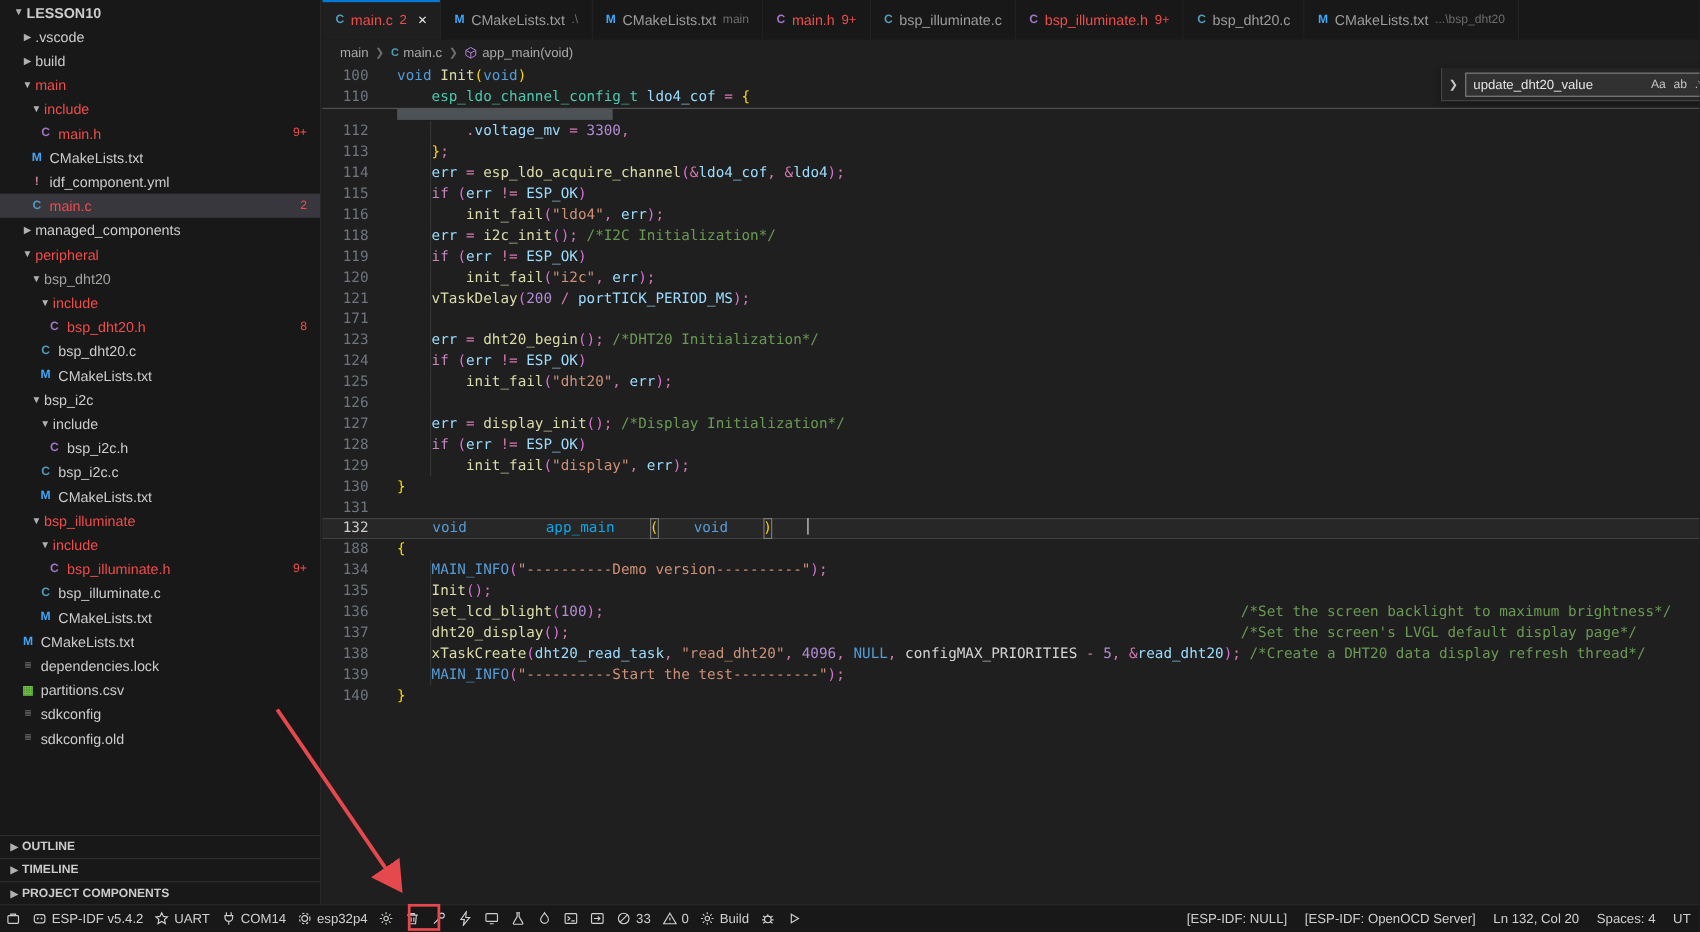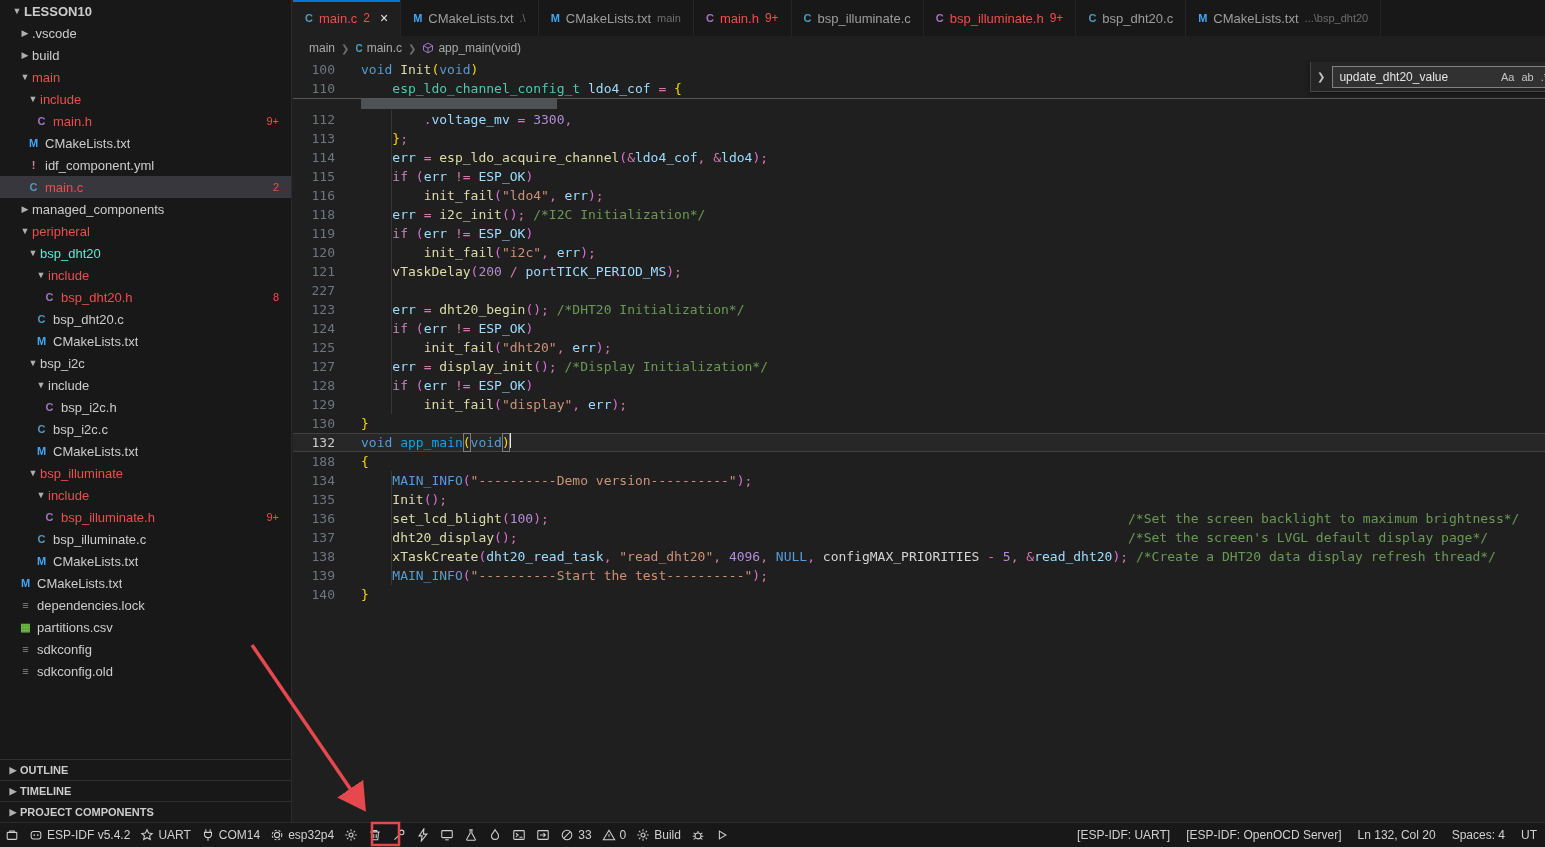--- a/index.html
+++ b/index.html
@@ -48,21 +48,21 @@
     display:flex; align-items:center; padding-left:16px; gap:4px; font-size:12px; color:#a9a9a9; }
   #breadcrumb .sep { color:#6d6d6d; font-size:10px; padding:0 2px; }
   #breadcrumb .ficon { font-weight:bold; font-size:10px; }
 
   
   #editor { position:absolute; left:293px; top:60px; right:0; bottom:25px; background:#1f1f1f;
     font-family:"DejaVu Sans Mono", monospace; font-size:13px; line-height:19px; }
   .code-line { position:relative; height:19px; white-space:pre; display:flex; }
   .code-line .gutter { flex:none; width:68px; padding-right:26px; text-align:right;
     color:#6e7681; user-select:none; }
-  .code-line.cur { background:rgba(255,255,255,.04); box-shadow:inset 0 1px 0 rgba(255,255,255,.12), inset 0 -1px 0 rgba(255,255,255,.12); }
+  .code-line.cur { background:rgba(255,255,255,.04); box-shadow:inset 0 1px 0 rgba(255,255,255,.12), inset 0 -1px 0 rgba(255,255,255,.12);gap:32px; }
   .code-line.cur .gutter { color:#cccccc; }
   .guide { position:absolute; left:98px; top:0; bottom:0; width:1px; background:#363636; }
   #sticky { border-bottom:1px solid #565656; background:#1f1f1f; }
   .frag-line { position:relative; height:11px; }
   .frag-box { position:absolute; left:68px; top:0; width:196px; height:10px; background:#4d5257; }
   .brmatch { outline:1px solid #7e7e7e; outline-offset:-1px; }
   .cursor { display:inline-block; width:1.5px; height:15px; background:#e8e8e8; vertical-align:-3px; }
 
   
   #find { position:absolute; left:1310px; top:62px; width:250px; height:30px; background:#252526;
@@ -136,21 +136,21 @@
           <span class="twist">▶</span>
           <span class="lbl" style="color:#cccccc">managed_components</span>
         </div>
         <div class="trow" style="padding-left: 18px;">
           <span class="twist">▼</span>
           <span class="lbl" style="color:#f14c4c">peripheral</span>
           <span class="meta"><span class="dot"></span></span>
         </div>
         <div class="trow" style="padding-left: 26px;">
           <span class="twist">▼</span>
-          <span class="lbl" style="color:#5eead4">bsp_dht20</span>
+          <span class="lbl" style="color:#a3a3a3">bsp_dht20</span>
           <span class="meta"><span class="dot"></span></span>
         </div>
         <div class="trow" style="padding-left: 34px;">
           <span class="twist">▼</span>
           <span class="lbl" style="color:#f14c4c">include</span>
           <span class="meta"><span class="dot"></span></span>
         </div>
         <div class="trow" style="padding-left: 42px;">
           <span class="ficon" style="color:#a074c4">C</span>
           <span class="lbl" style="color:#f14c4c">bsp_dht20.h</span>
@@ -309,28 +309,30 @@
         </div>
         <div class="code-line"><span class="gutter">112</span><span class="guide"></span><span style="color:#d4d4d4">        </span><span style="color:#d478b0">.</span><span style="color:#9cdcfe">voltage_mv</span><span style="color:#d4d4d4"> </span><span style="color:#d478b0">=</span><span style="color:#d4d4d4"> </span><span style="color:#b48cd6">3300</span><span style="color:#d478b0">,</span></div>
         <div class="code-line"><span class="gutter">113</span><span class="guide"></span><span style="color:#d4d4d4">    </span><span style="color:#ffd700">}</span><span style="color:#d478b0">;</span></div>
         <div class="code-line"><span class="gutter">114</span><span class="guide"></span><span style="color:#d4d4d4">    </span><span style="color:#9cdcfe">err</span><span style="color:#d4d4d4"> </span><span style="color:#d478b0">=</span><span style="color:#d4d4d4"> </span><span style="color:#dcdcaa">esp_ldo_acquire_channel</span><span style="color:#da70d6">(</span><span style="color:#d478b0">&amp;</span><span style="color:#9cdcfe">ldo4_cof</span><span style="color:#d478b0">,</span><span style="color:#d4d4d4"> </span><span style="color:#d478b0">&amp;</span><span style="color:#9cdcfe">ldo4</span><span style="color:#da70d6">)</span><span style="color:#d478b0">;</span></div>
         <div class="code-line"><span class="gutter">115</span><span class="guide"></span><span style="color:#d4d4d4">    </span><span style="color:#c586c0">if</span><span style="color:#d4d4d4"> </span><span style="color:#da70d6">(</span><span style="color:#9cdcfe">err</span><span style="color:#d4d4d4"> </span><span style="color:#d478b0">!=</span><span style="color:#d4d4d4"> </span><span style="color:#9cdcfe">ESP_OK</span><span style="color:#da70d6">)</span></div>
         <div class="code-line"><span class="gutter">116</span><span class="guide"></span><span style="color:#d4d4d4">        </span><span style="color:#dcdcaa">init_fail</span><span style="color:#da70d6">(</span><span style="color:#ce9178">"ldo4"</span><span style="color:#d478b0">,</span><span style="color:#d4d4d4"> </span><span style="color:#9cdcfe">err</span><span style="color:#da70d6">)</span><span style="color:#d478b0">;</span></div>
         <div class="code-line"><span class="gutter">118</span><span class="guide"></span><span style="color:#d4d4d4">    </span><span style="color:#9cdcfe">err</span><span style="color:#d4d4d4"> </span><span style="color:#d478b0">=</span><span style="color:#d4d4d4"> </span><span style="color:#dcdcaa">i2c_init</span><span style="color:#da70d6">()</span><span style="color:#d478b0">;</span><span style="color:#d4d4d4"> </span><span style="color:#6a9955">/*I2C Initialization*/</span></div>
         <div class="code-line"><span class="gutter">119</span><span class="guide"></span><span style="color:#d4d4d4">    </span><span style="color:#c586c0">if</span><span style="color:#d4d4d4"> </span><span style="color:#da70d6">(</span><span style="color:#9cdcfe">err</span><span style="color:#d4d4d4"> </span><span style="color:#d478b0">!=</span><span style="color:#d4d4d4"> </span><span style="color:#9cdcfe">ESP_OK</span><span style="color:#da70d6">)</span></div>
         <div class="code-line"><span class="gutter">120</span><span class="guide"></span><span style="color:#d4d4d4">        </span><span style="color:#dcdcaa">init_fail</span><span style="color:#da70d6">(</span><span style="color:#ce9178">"i2c"</span><span style="color:#d478b0">,</span><span style="color:#d4d4d4"> </span><span style="color:#9cdcfe">err</span><span style="color:#da70d6">)</span><span style="color:#d478b0">;</span></div>
         <div class="code-line"><span class="gutter">121</span><span class="guide"></span><span style="color:#d4d4d4">    </span><span style="color:#dcdcaa">vTaskDelay</span><span style="color:#da70d6">(</span><span style="color:#b48cd6">200</span><span style="color:#d4d4d4"> </span><span style="color:#d478b0">/</span><span style="color:#d4d4d4"> </span><span style="color:#9cdcfe">portTICK_PERIOD_MS</span><span style="color:#da70d6">)</span><span style="color:#d478b0">;</span></div>
-        <div class="code-line"><span class="gutter">227</span><span class="guide"></span></div>
+        <div class="code-line"><span class="gutter">171</span><span class="guide"></span></div>
         <div class="code-line"><span class="gutter">123</span><span class="guide"></span><span style="color:#d4d4d4">    </span><span style="color:#9cdcfe">err</span><span style="color:#d4d4d4"> </span><span style="color:#d478b0">=</span><span style="color:#d4d4d4"> </span><span style="color:#dcdcaa">dht20_begin</span><span style="color:#da70d6">()</span><span style="color:#d478b0">;</span><span style="color:#d4d4d4"> </span><span style="color:#6a9955">/*DHT20 Initialization*/</span></div>
         <div class="code-line"><span class="gutter">124</span><span class="guide"></span><span style="color:#d4d4d4">    </span><span style="color:#c586c0">if</span><span style="color:#d4d4d4"> </span><span style="color:#da70d6">(</span><span style="color:#9cdcfe">err</span><span style="color:#d4d4d4"> </span><span style="color:#d478b0">!=</span><span style="color:#d4d4d4"> </span><span style="color:#9cdcfe">ESP_OK</span><span style="color:#da70d6">)</span></div>
         <div class="code-line"><span class="gutter">125</span><span class="guide"></span><span style="color:#d4d4d4">        </span><span style="color:#dcdcaa">init_fail</span><span style="color:#da70d6">(</span><span style="color:#ce9178">"dht20"</span><span style="color:#d478b0">,</span><span style="color:#d4d4d4"> </span><span style="color:#9cdcfe">err</span><span style="color:#da70d6">)</span><span style="color:#d478b0">;</span></div>
+        <div class="code-line"><span class="gutter">126</span><span class="guide"></span></div>
         <div class="code-line"><span class="gutter">127</span><span class="guide"></span><span style="color:#d4d4d4">    </span><span style="color:#9cdcfe">err</span><span style="color:#d4d4d4"> </span><span style="color:#d478b0">=</span><span style="color:#d4d4d4"> </span><span style="color:#dcdcaa">display_init</span><span style="color:#da70d6">()</span><span style="color:#d478b0">;</span><span style="color:#d4d4d4"> </span><span style="color:#6a9955">/*Display Initialization*/</span></div>
         <div class="code-line"><span class="gutter">128</span><span class="guide"></span><span style="color:#d4d4d4">    </span><span style="color:#c586c0">if</span><span style="color:#d4d4d4"> </span><span style="color:#da70d6">(</span><span style="color:#9cdcfe">err</span><span style="color:#d4d4d4"> </span><span style="color:#d478b0">!=</span><span style="color:#d4d4d4"> </span><span style="color:#9cdcfe">ESP_OK</span><span style="color:#da70d6">)</span></div>
         <div class="code-line"><span class="gutter">129</span><span class="guide"></span><span style="color:#d4d4d4">        </span><span style="color:#dcdcaa">init_fail</span><span style="color:#da70d6">(</span><span style="color:#ce9178">"display"</span><span style="color:#d478b0">,</span><span style="color:#d4d4d4"> </span><span style="color:#9cdcfe">err</span><span style="color:#da70d6">)</span><span style="color:#d478b0">;</span></div>
         <div class="code-line"><span class="gutter">130</span><span style="color:#ffd700">}</span></div>
+        <div class="code-line"><span class="gutter">131</span></div>
         <div class="code-line cur"><span class="gutter">132</span><span style="color:#569cd6">void</span><span style="color:#d4d4d4"> </span><span style="color:#0ea5e9">app_main</span><span class="brmatch" style="color:#ffd700">(</span><span style="color:#569cd6">void</span><span class="brmatch" style="color:#ffd700">)</span><span class="cursor"></span></div>
         <div class="code-line"><span class="gutter">188</span><span style="color:#ffd700">{</span></div>
         <div class="code-line"><span class="gutter">134</span><span class="guide"></span><span style="color:#d4d4d4">    </span><span style="color:#569cd6">MAIN_INFO</span><span style="color:#da70d6">(</span><span style="color:#ce9178">"----------Demo version----------"</span><span style="color:#da70d6">)</span><span style="color:#d478b0">;</span></div>
         <div class="code-line"><span class="gutter">135</span><span class="guide"></span><span style="color:#d4d4d4">    </span><span style="color:#dcdcaa">Init</span><span style="color:#da70d6">()</span><span style="color:#d478b0">;</span></div>
         <div class="code-line"><span class="gutter">136</span><span class="guide"></span><span style="color:#d4d4d4">    </span><span style="color:#dcdcaa">set_lcd_blight</span><span style="color:#da70d6">(</span><span style="color:#b48cd6">100</span><span style="color:#da70d6">)</span><span style="color:#d478b0">;</span><span style="color:#d4d4d4">                                                                          </span><span style="color:#6a9955">/*Set the screen backlight to maximum brightness*/</span></div>
         <div class="code-line"><span class="gutter">137</span><span class="guide"></span><span style="color:#d4d4d4">    </span><span style="color:#dcdcaa">dht20_display</span><span style="color:#da70d6">()</span><span style="color:#d478b0">;</span><span style="color:#d4d4d4">                                                                              </span><span style="color:#6a9955">/*Set the screen's LVGL default display page*/</span></div>
         <div class="code-line"><span class="gutter">138</span><span class="guide"></span><span style="color:#d4d4d4">    </span><span style="color:#dcdcaa">xTaskCreate</span><span style="color:#da70d6">(</span><span style="color:#9cdcfe">dht20_read_task</span><span style="color:#d478b0">,</span><span style="color:#d4d4d4"> </span><span style="color:#ce9178">"read_dht20"</span><span style="color:#d478b0">,</span><span style="color:#d4d4d4"> </span><span style="color:#b48cd6">4096</span><span style="color:#d478b0">,</span><span style="color:#d4d4d4"> </span><span style="color:#569cd6">NULL</span><span style="color:#d478b0">,</span><span style="color:#d4d4d4"> </span><span style="color:#d4d4d4">configMAX_PRIORITIES</span><span style="color:#d4d4d4"> </span><span style="color:#d478b0">-</span><span style="color:#d4d4d4"> </span><span style="color:#b48cd6">5</span><span style="color:#d478b0">,</span><span style="color:#d4d4d4"> </span><span style="color:#d478b0">&amp;</span><span style="color:#9cdcfe">read_dht20</span><span style="color:#da70d6">)</span><span style="color:#d478b0">;</span><span style="color:#d4d4d4"> </span><span style="color:#6a9955">/*Create a DHT20 data display refresh thread*/</span></div>
         <div class="code-line"><span class="gutter">139</span><span class="guide"></span><span style="color:#d4d4d4">    </span><span style="color:#569cd6">MAIN_INFO</span><span style="color:#da70d6">(</span><span style="color:#ce9178">"----------Start the test----------"</span><span style="color:#da70d6">)</span><span style="color:#d478b0">;</span></div>
         <div class="code-line"><span class="gutter">140</span><span style="color:#ffd700">}</span></div>
       </div>
@@ -459,21 +461,21 @@
           </svg>
         </div>
         <div class="sb-item">
           <svg width="14" height="14" viewBox="0 0 16 16" fill="none" stroke="currentColor" stroke-width="1.2">
             <path d="M5 3.5v9l7.5-4.5z"></path>
           </svg>
         </div>
       </div>
     <div id="sb-right">
         <div class="sb-item">
-          <span>[ESP-IDF: UART]</span>
+          <span>[ESP-IDF: NULL]</span>
         </div>
         <div class="sb-item">
           <span>[ESP-IDF: OpenOCD Server]</span>
         </div>
         <div class="sb-item">
           <span>Ln 132, Col 20</span>
         </div>
         <div class="sb-item">
           <span>Spaces: 4</span>
         </div>

